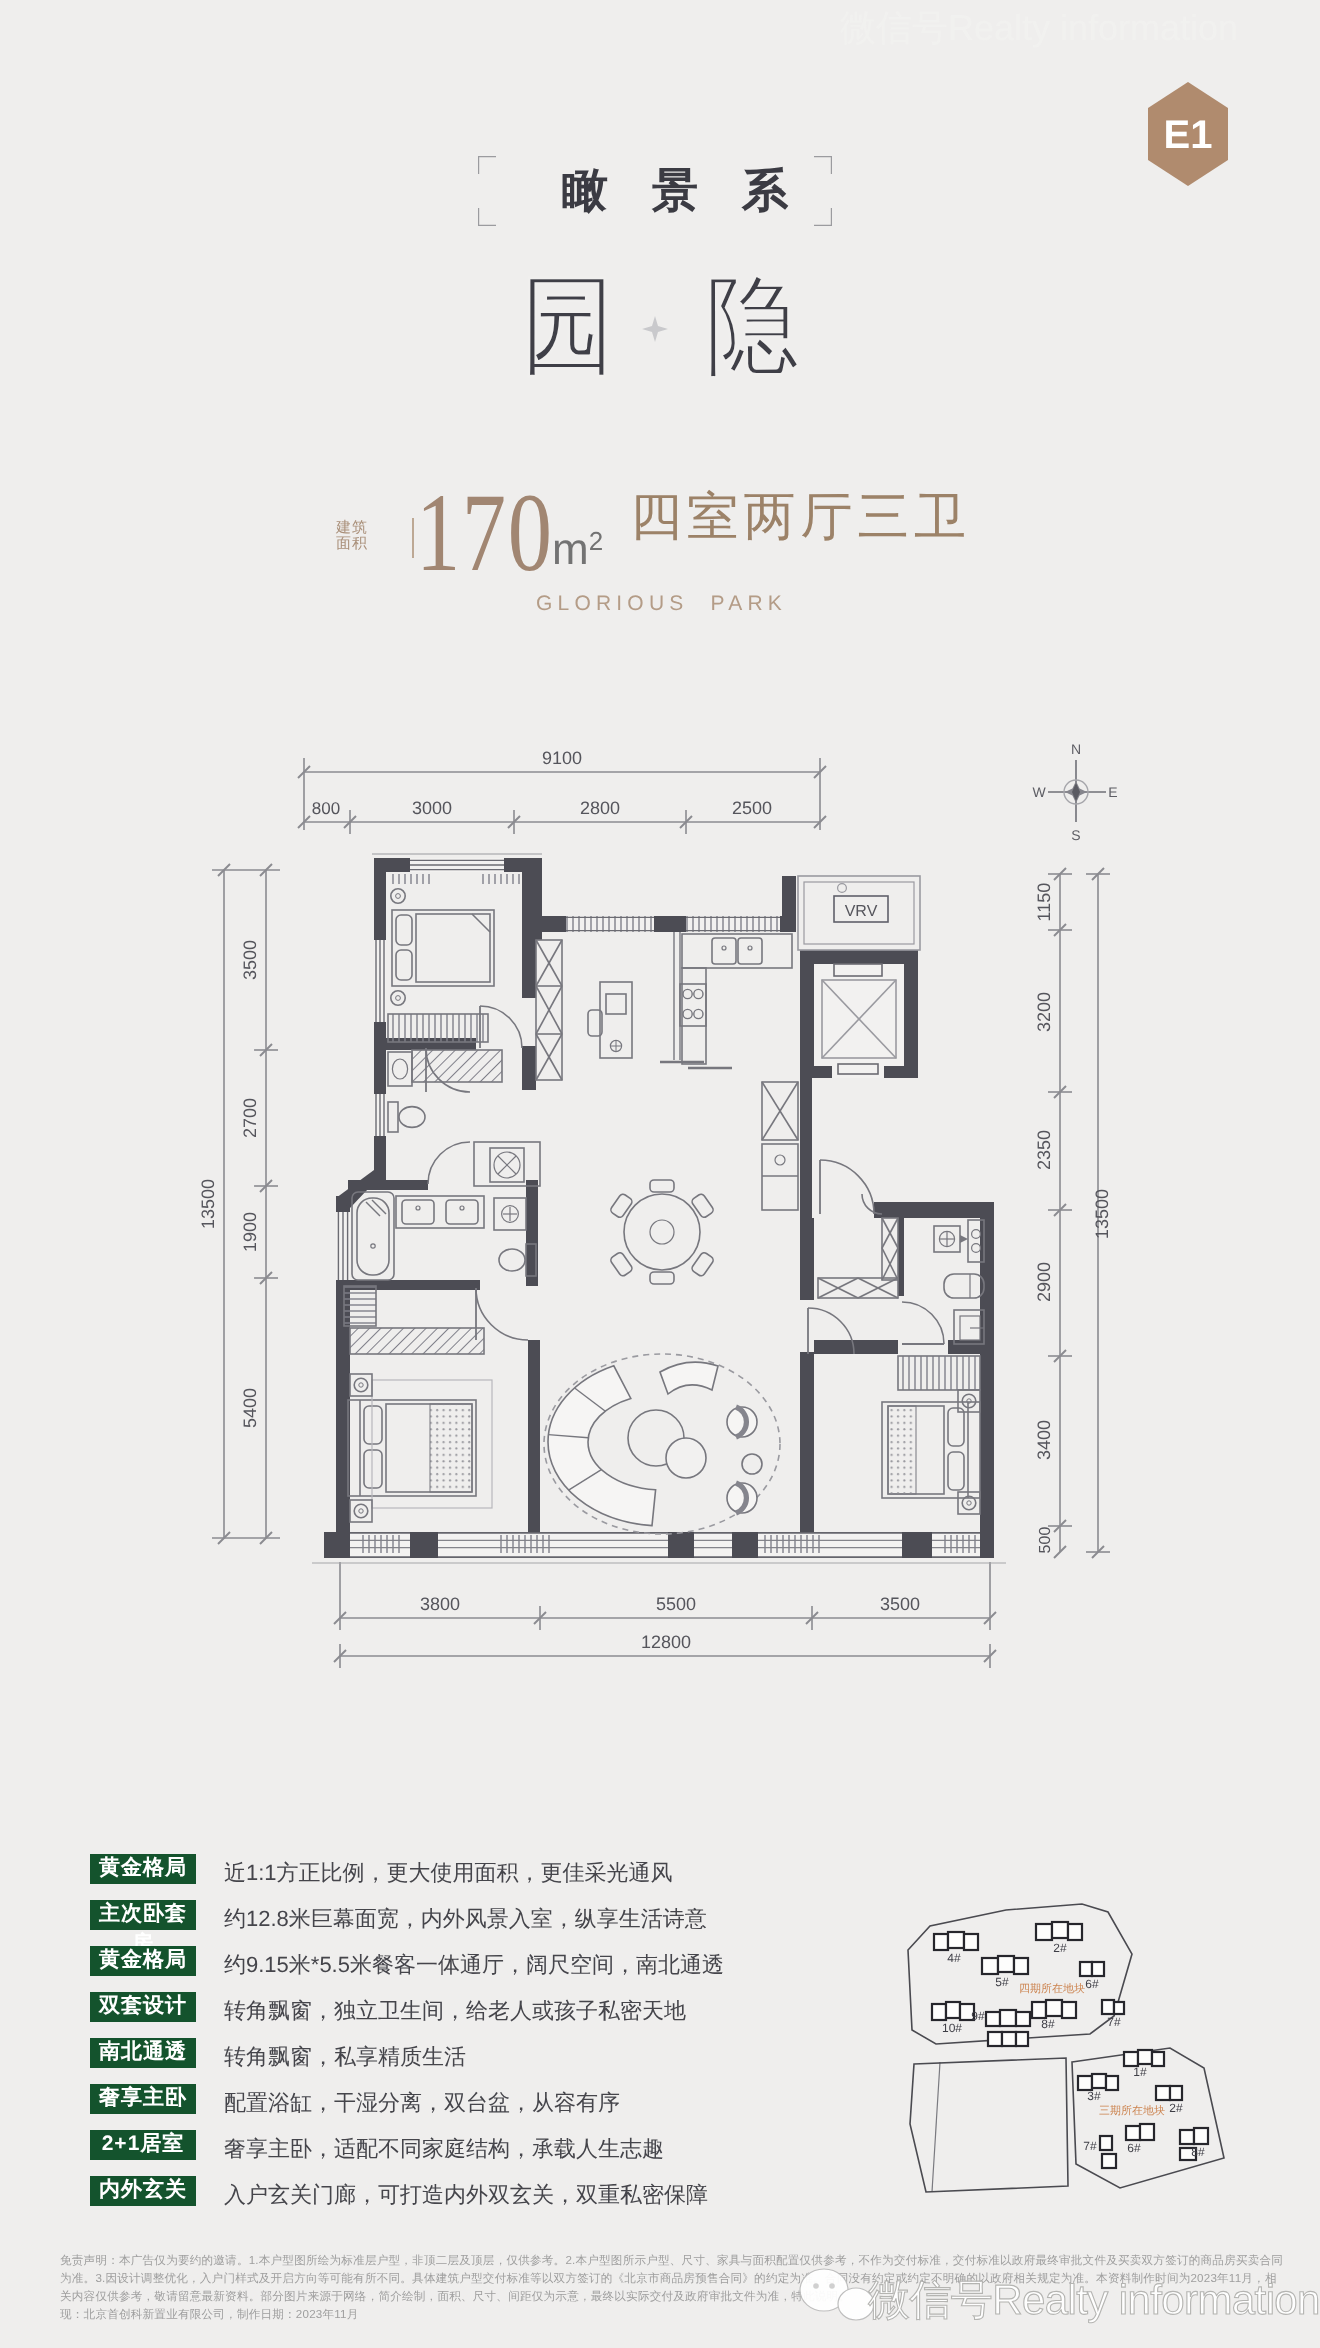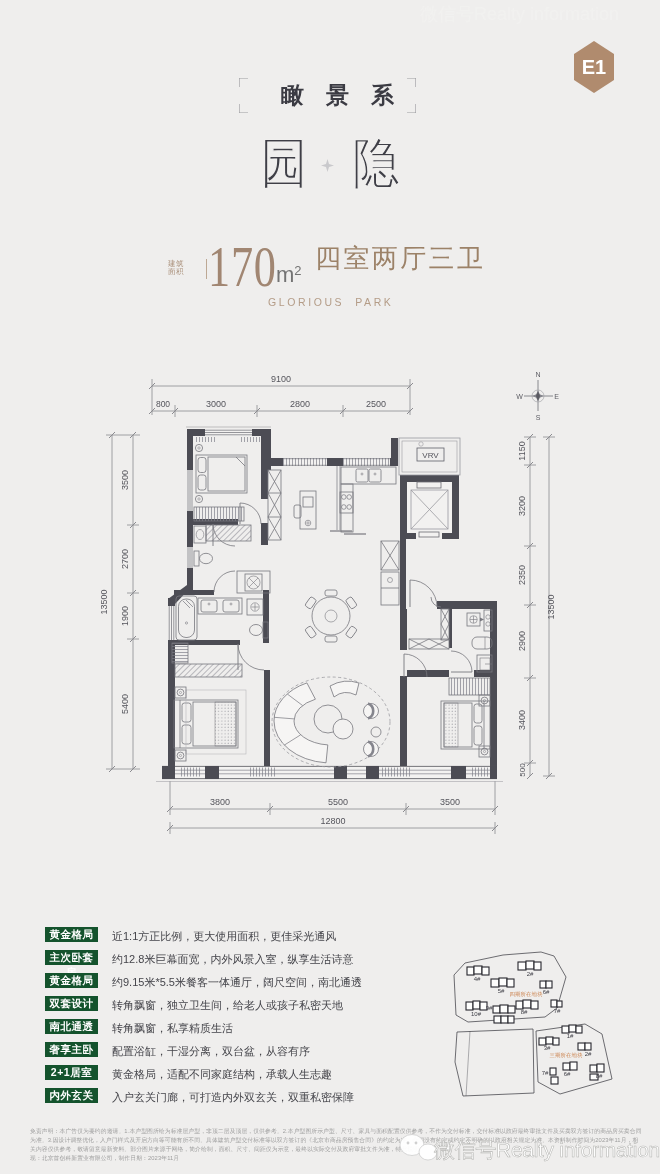--- a/index.html
+++ b/index.html
@@ -631,21 +631,21 @@
     <div class="bdesc">转角飘窗，私享精质生活</div>
   </div>
 
 <div class="brow" style="top:1042px;">
     <div class="badge">奢享主卧</div>
     <div class="bdesc">配置浴缸，干湿分离，双台盆，从容有序</div>
   </div>
 
 <div class="brow" style="top:1065px;">
     <div class="badge">2+1居室</div>
-    <div class="bdesc">黄金格局，适配不同家庭结构，承载人生志趣</div>
+    <div class="bdesc">奢享主卧，适配不同家庭结构，承载人生志趣</div>
   </div>
 
 <div class="brow" style="top:1088px;">
     <div class="badge">内外玄关</div>
     <div class="bdesc">入户玄关门廊，可打造内外双玄关，双重私密保障</div>
   </div>
 
 <div class="abs" style="left:435px;top:935px;width:225px;height:185px;">
 <svg width="225" height="185" viewBox="435 935 225 185" id="siteplan">
 <g stroke="#4a4a50" stroke-width="0.8" fill="none">

